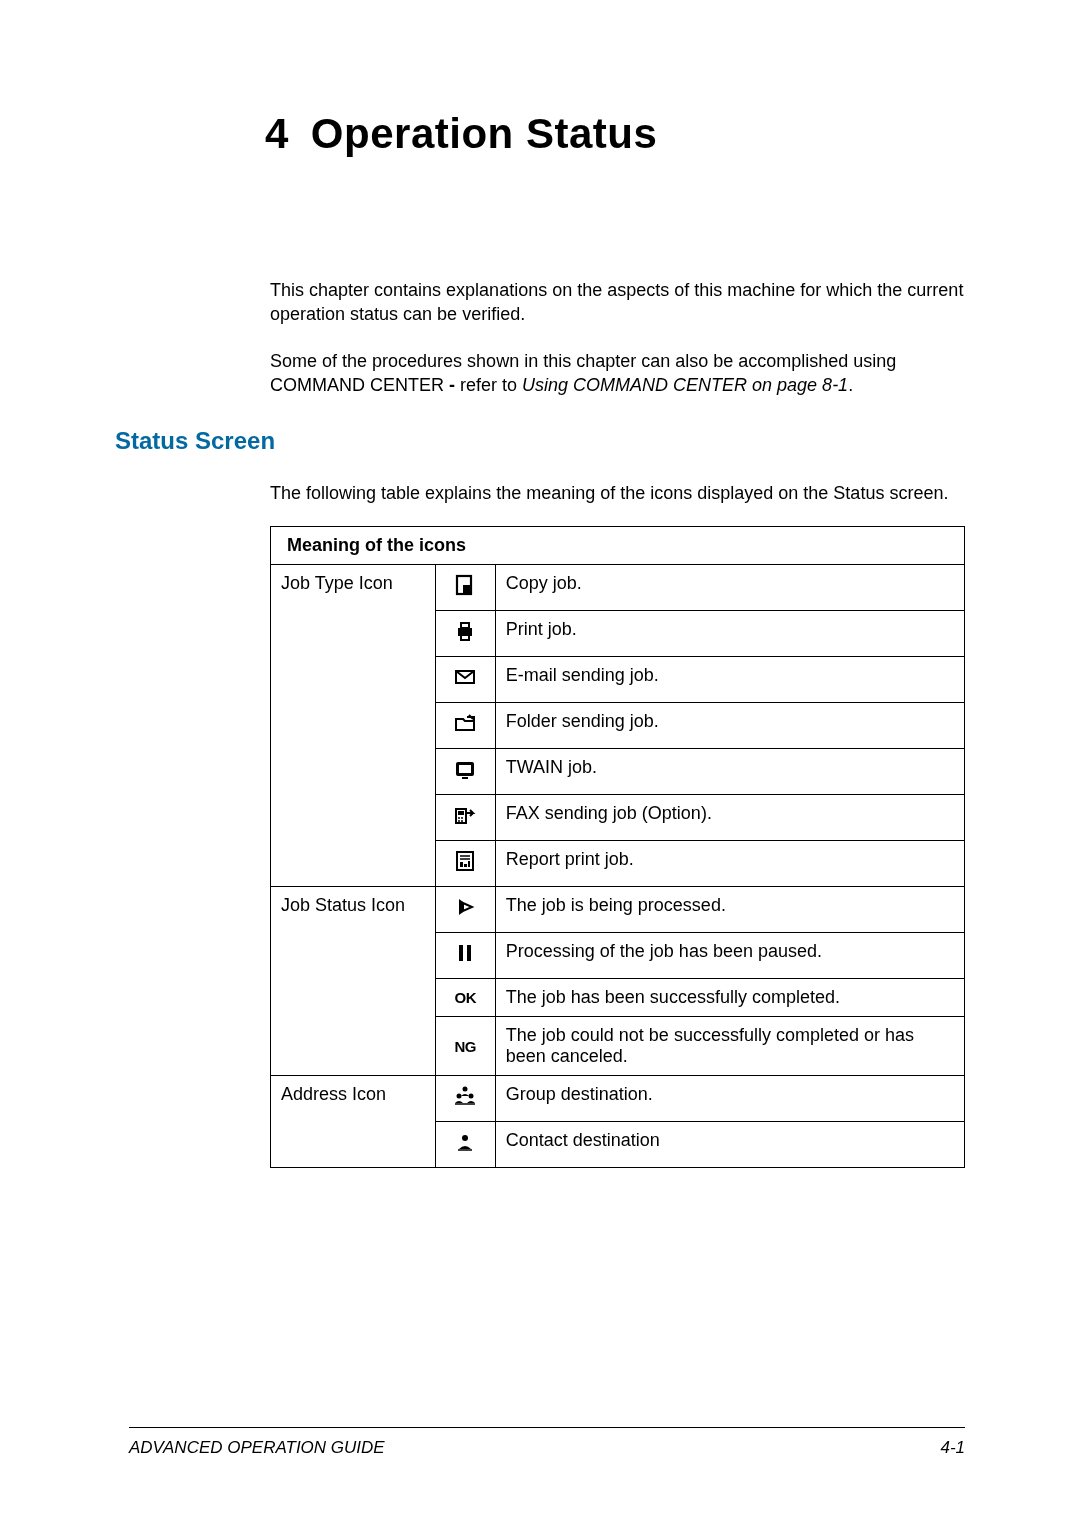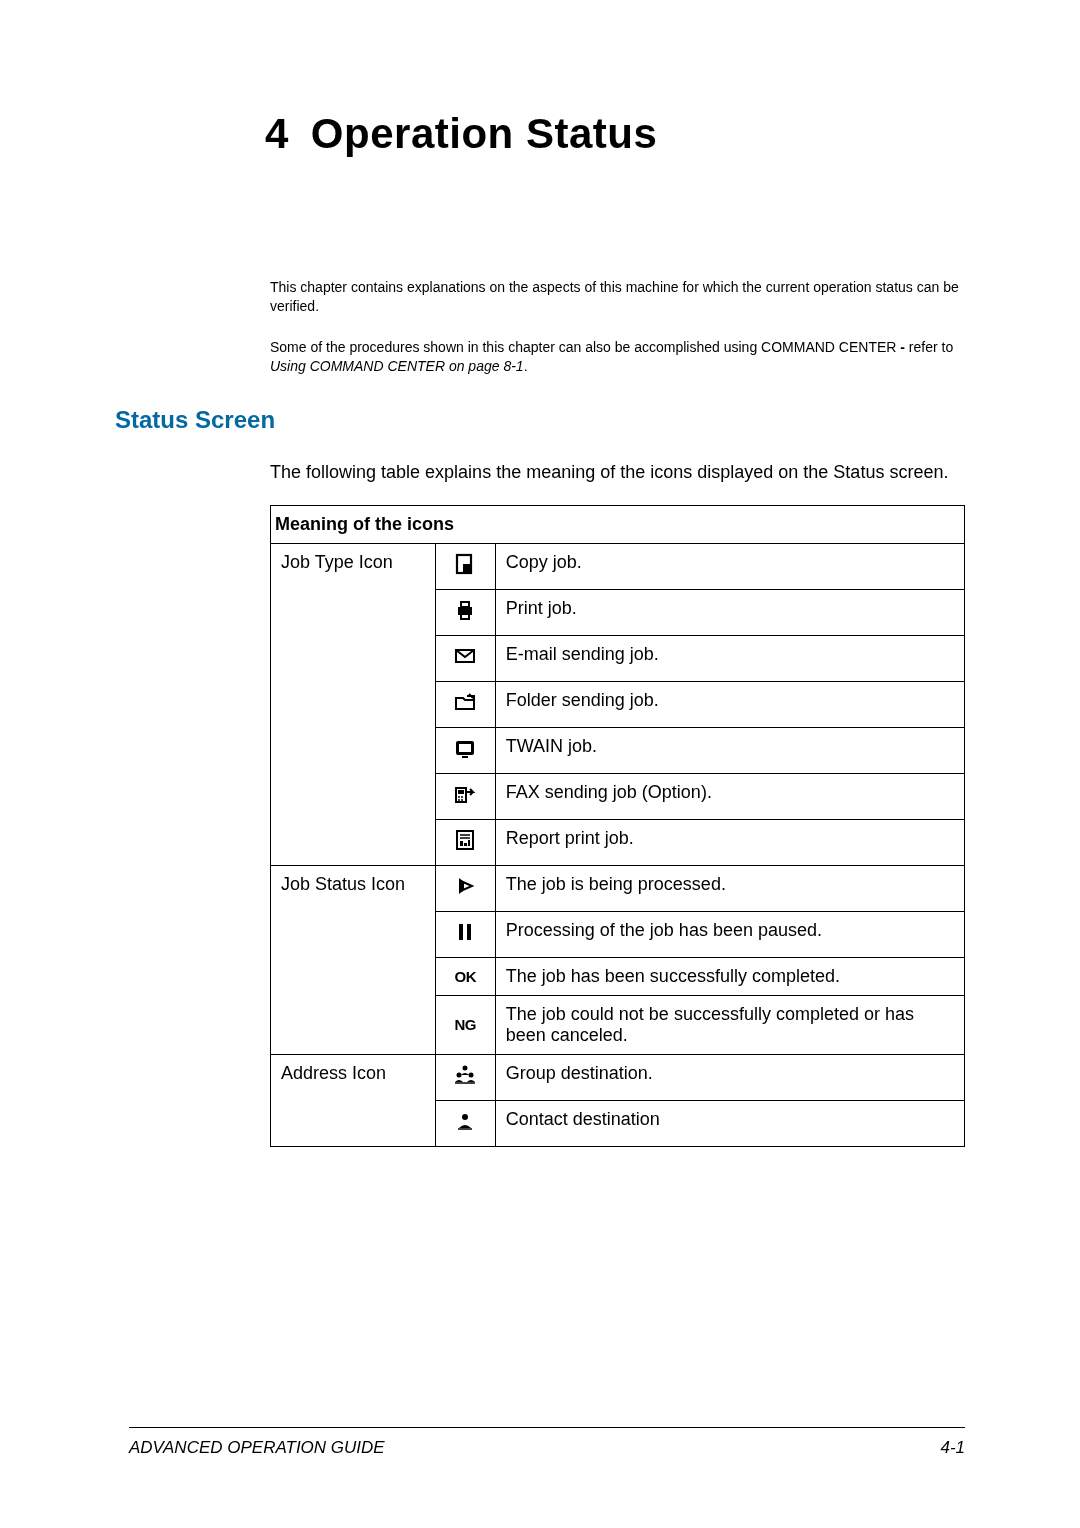--- a/index.html
+++ b/index.html
@@ -14,21 +14,21 @@
     color: #000000;
     font-size: 42px;
     font-weight: bold;
     margin-left: 150px;
     margin-bottom: 120px;
     letter-spacing: 0.5px;
   }
   .chapter-number { margin-right: 22px; }
   .intro-block {
     margin-left: 155px;
-    font-size: 14px;
+    font-size: 18px;
     line-height: 1.35;
   }
   .intro-block p { margin-bottom: 22px; }
   .intro-block .ref { font-style: italic; }
   .section-heading {
     color: #0369a1;
     font-size: 24px;
     font-weight: bold;
     margin-top: 30px;
     margin-bottom: 28px;
@@ -41,21 +41,21 @@
   table.icon-table {
     margin-left: 155px;
     border-collapse: collapse;
     width: 695px;
     font-size: 18px;
   }
   table.icon-table th {
     text-align: left;
     font-weight: bold;
     border: 1px solid #000;
-    padding: 8px 4px;
+    padding: 8px 16px;
   }
   table.icon-table td {
     border: 1px solid #000;
     padding: 8px 10px;
     vertical-align: top;
   }
   .col-label { width: 165px; }
   .col-icon  { width: 60px; text-align: center; vertical-align: middle !important; }
   .col-desc  { width: 470px; }
   .icon-slot { display: inline-block; width: 24px; height: 24px; }

